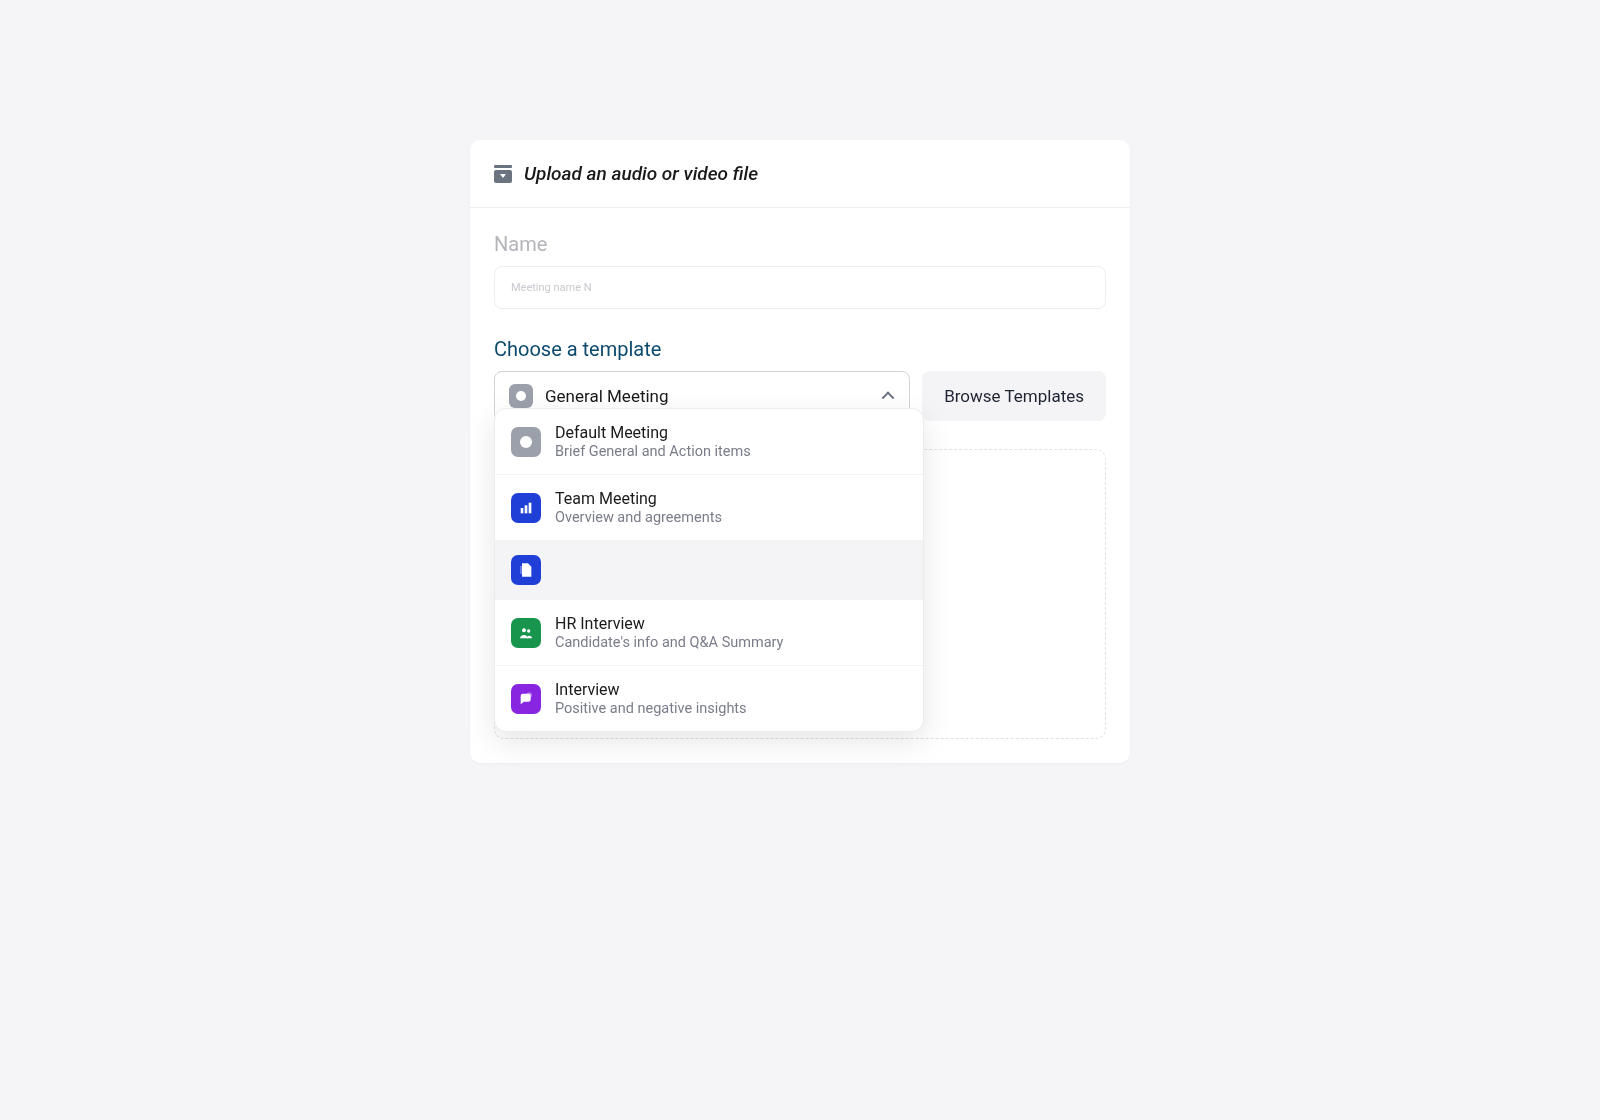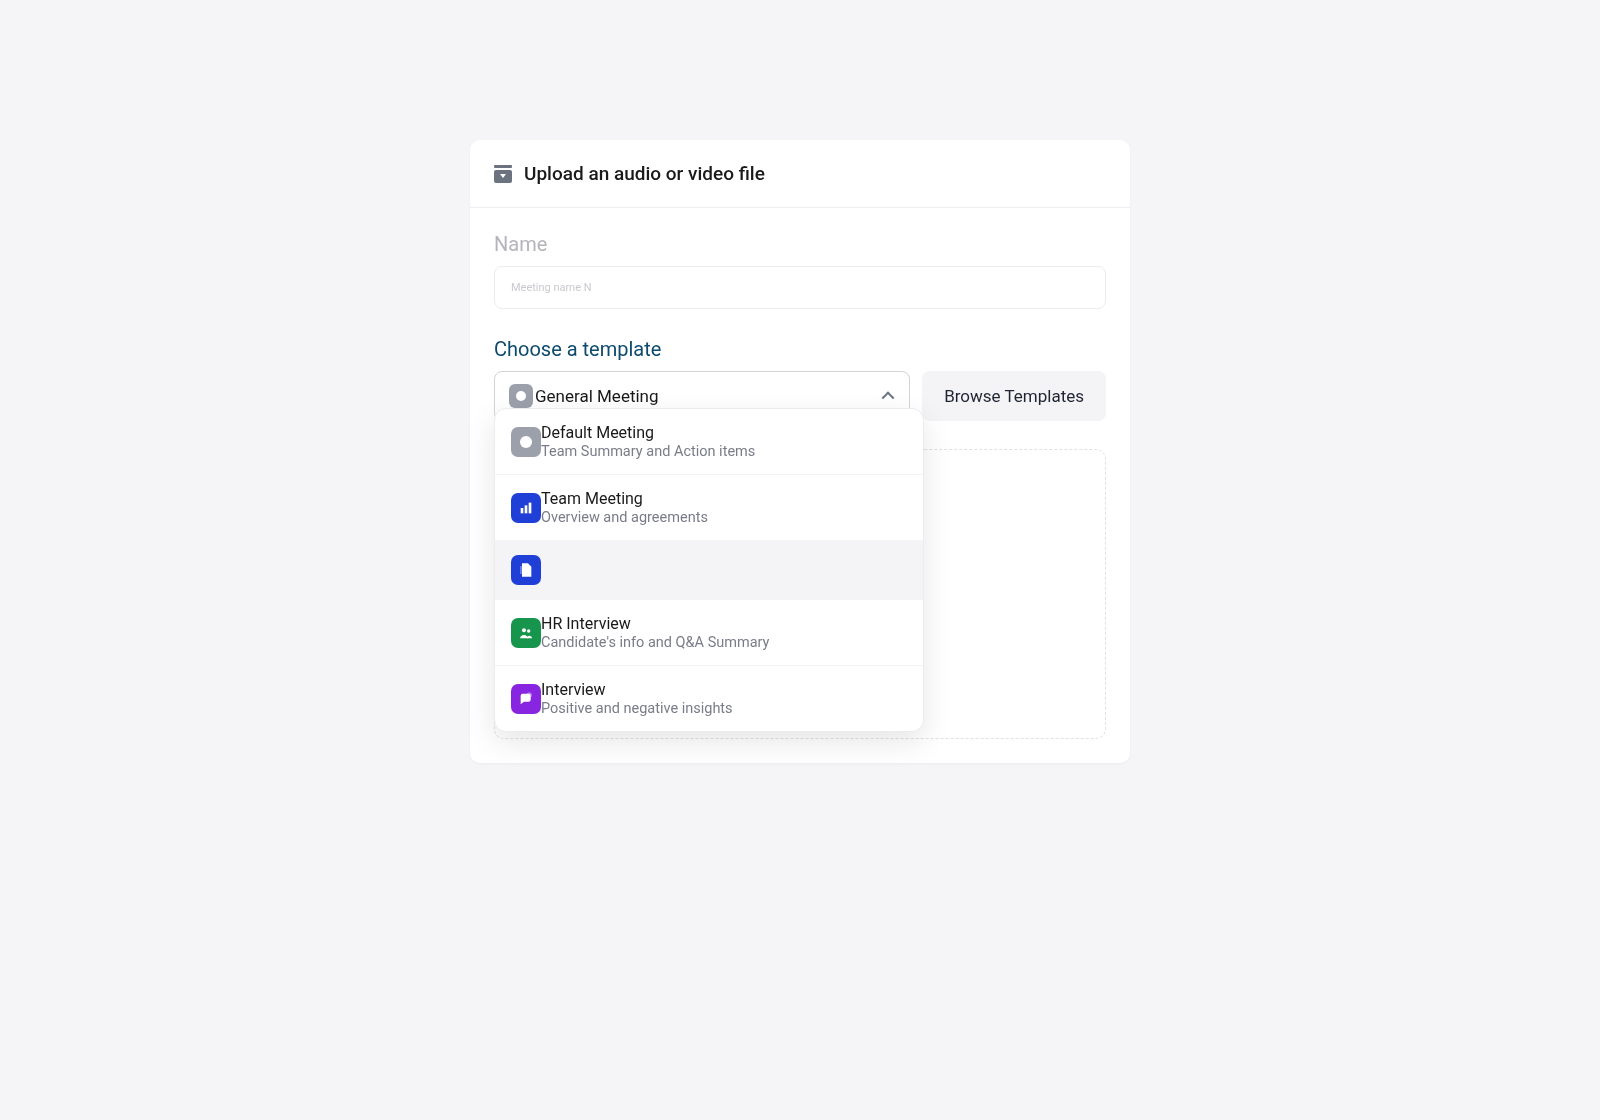--- a/index.html
+++ b/index.html
@@ -22,20 +22,21 @@
       background: #fff;
       border-radius: 10px;
       box-shadow: 0 1px 3px rgba(0,0,0,0.04);
     }
     .card-header {
       display: flex;
       align-items: center;
       gap: 12px;
       padding: 22px 24px;
       border-bottom: 1px solid #eeeeef;
+      font-style: italic;
     }
     .card-header-title {
       font-size: 19px;
       font-weight: 500;
       color: #1a1a1a;
     }
     .upload-archive-icon {
       width: 18px;
       height: 18px;
       display: flex;
@@ -100,21 +101,21 @@
       gap: 12px;
       align-items: stretch;
     }
     .select-box {
       flex: 1;
       border: 1px solid #d3d3d8;
       border-radius: 8px;
       padding: 12px 14px;
       display: flex;
       align-items: center;
-      gap: 2px;
+      gap: 12px;
       background: #fff;
       cursor: pointer;
       position: relative;
     }
     .select-icon {
       width: 24px;
       height: 24px;
       border-radius: 6px;
       background: #9ca0ab;
       display: flex;
@@ -195,20 +196,21 @@
       background: #fff;
       border: 1px solid #ececef;
       border-radius: 12px;
       box-shadow: 0 10px 30px rgba(0,0,0,0.10);
       overflow: hidden;
       z-index: 10;
     }
     .dd-item {
       display: flex;
       align-items: center;
+      gap: 14px;
       padding: 14px 16px;
       cursor: pointer;
       border-bottom: 1px solid #f3f3f5;
     }
     .dd-item:last-child {
       border-bottom: none;
     }
     .dd-item.hover {
       background: #f4f4f6;
     }
@@ -273,21 +275,21 @@
       </div>
     </div>
 
     <div class="dropdown" id="dropdown">
         <div class="dd-item">
           <span class="dd-icon" style="background:#9ca0ab">
             <span class="dot" style="width:12px;height:12px;border-radius:50%;background:#fff;"></span>
           </span>
           <span class="dd-text">
             <span class="dd-title">Default Meeting</span>
-            <span class="dd-desc">Team Summary and Action items</span>
+            <span class="dd-desc">Brief General and Action items</span>
           </span>
         </div>
         <div class="dd-item">
           <span class="dd-icon" style="background:#1f3fd6">
             <svg viewBox="0 0 24 24">
               <rect x="4" y="12" width="4" height="8"></rect>
               <rect x="10" y="8" width="4" height="12"></rect>
               <rect x="16" y="4" width="4" height="16"></rect>
             </svg>
           </span>

